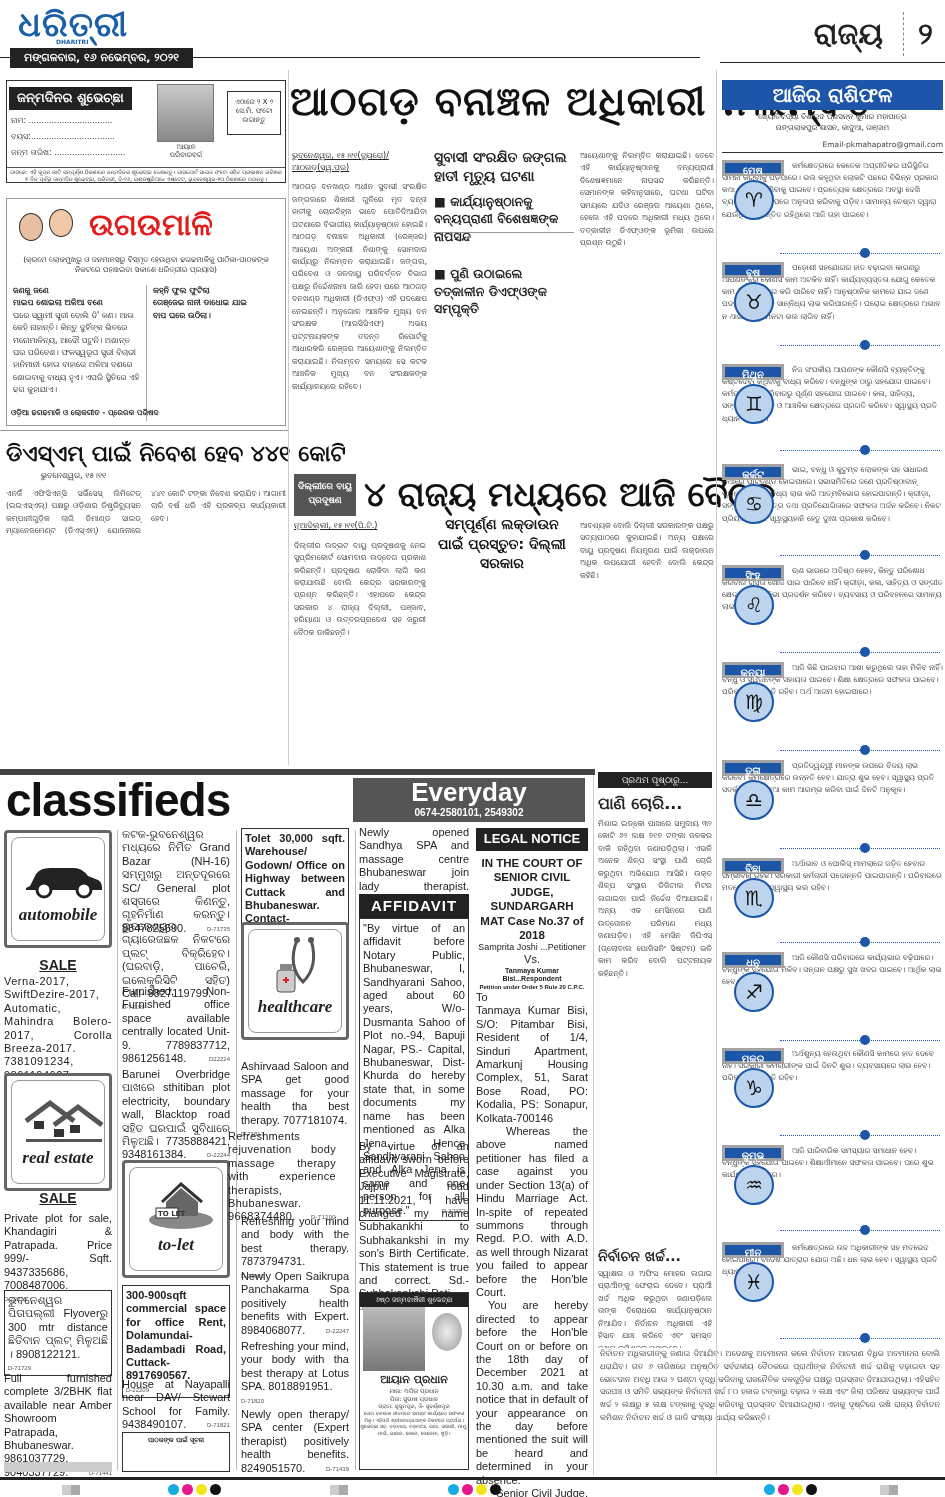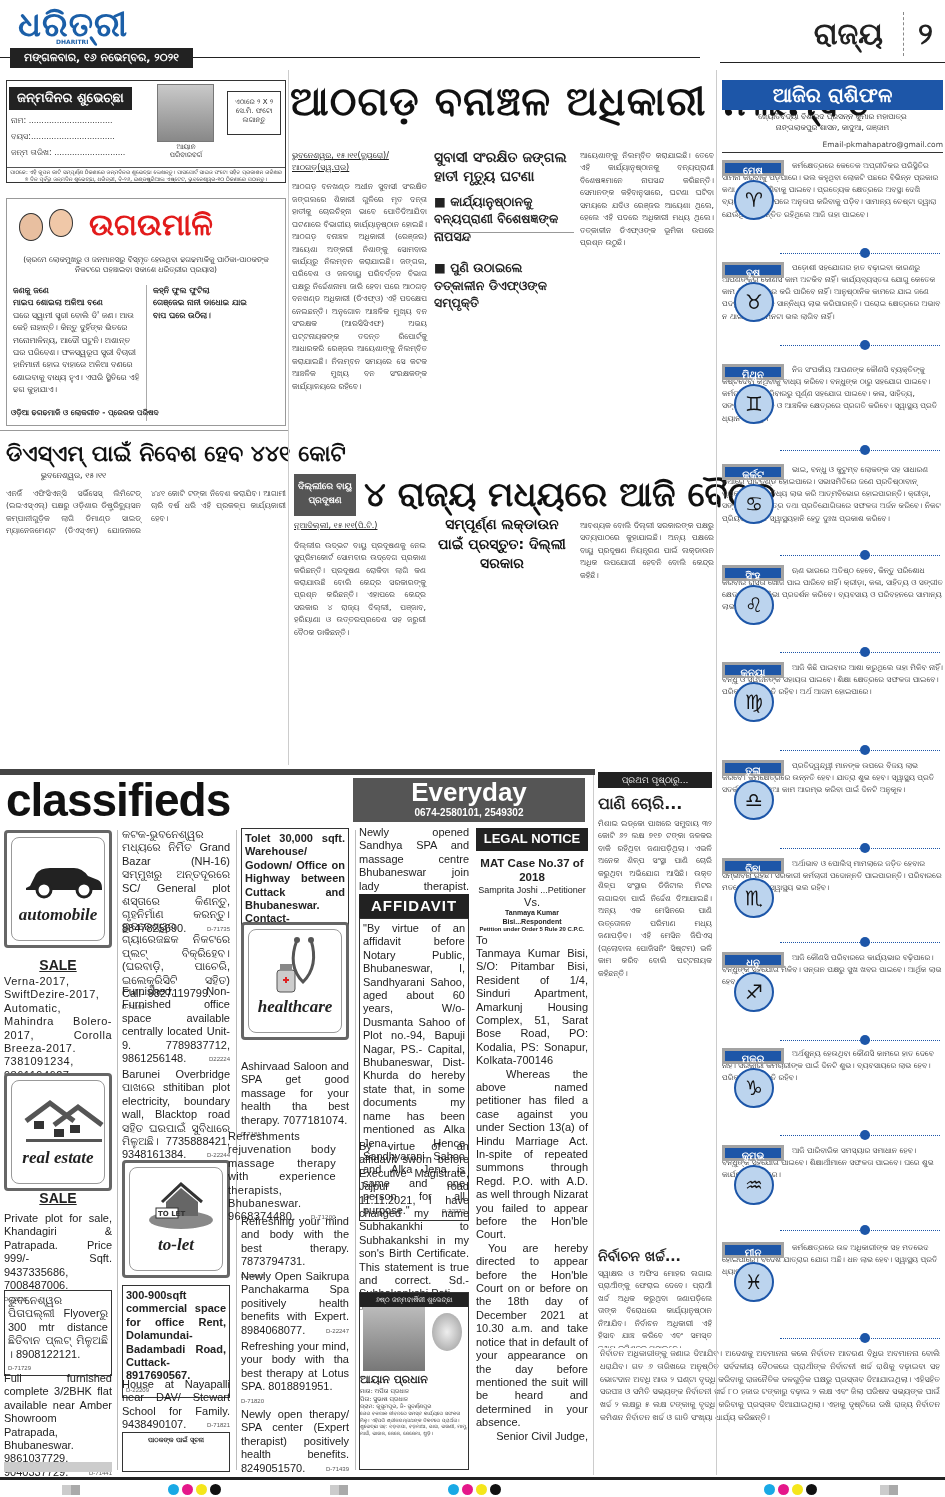--- a/index.html
+++ b/index.html
@@ -139,21 +139,21 @@
 
 <div class="abs headline h-main">ଆଠଗଡ଼ ବନାଞ୍ଚଳ ଅଧିକାରୀ ନିଲମ୍ବିତ</div>
 <div class="abs" style="left:292px;top:150px;width:135px">
   <div class="dateline-small">ଭୁବନେଶ୍ୱର, ୧୫।୧୧(ବ୍ୟୁରୋ)/ ଆଠଗଡ଼(ସ୍ୱ.ପ୍ର)</div>
   <div class="col" style="margin-top:8px">ଆଠଗଡ଼ ବନଖଣ୍ଡ ଅଧୀନ ସୁବାସୀ ସଂରକ୍ଷିତ ଜଙ୍ଗଲରେ ଶିକାରୀ ଗୁଳିରେ ମୃତ ଦନ୍ତା ହାତୀକୁ ଚୋରଚିହ୍ନା ଭାବେ ପୋତିଦିଆଯିବା ଘଟଣାରେ ବିଭାଗୀୟ କାର୍ଯ୍ୟାନୁଷ୍ଠାନ ହୋଇଛି। ଆଠଗଡ଼ ବନାଞ୍ଚଳ ଅଧିକାରୀ (ରେଞ୍ଜର) ଆୟେଶା ଅଙ୍କରୀ ନିଶାଙ୍କୁ ସୋମବାର କାର୍ଯ୍ୟରୁ ନିଲମ୍ବନ କରାଯାଇଛି। ଜଙ୍ଗଲ, ପରିବେଶ ଓ ଜଳବାୟୁ ପରିବର୍ତ୍ତନ ବିଭାଗ ପକ୍ଷରୁ ନିର୍ଦ୍ଦେଶନାମା ଜାରି ହେବା ପରେ ଆଠଗଡ଼ ବନଖଣ୍ଡ ଅଧିକାରୀ (ଡିଏଫ୍‌ଓ) ଏହି ପଦକ୍ଷେପ ନେଇଛନ୍ତି। ଅନୁଗୋଳ ଆଞ୍ଚଳିକ ମୁଖ୍ୟ ବନ ସଂରକ୍ଷକ (ଆରସିସିଏଫ) ଅଭୟ ପଟ୍ଟନାୟକଙ୍କ ତଦନ୍ତ ରିପୋର୍ଟକୁ ଆଧାରକରି ରେଞ୍ଜର ଆୟେଶାଙ୍କୁ ନିଲମ୍ବିତ କରାଯାଇଛି। ନିଲମ୍ବନ ସମୟରେ ସେ କଟକ ଆଞ୍ଚଳିକ ମୁଖ୍ୟ ବନ ସଂରକ୍ଷକଙ୍କ କାର୍ଯ୍ୟାଳୟରେ ରହିବେ।</div>
 </div>
 <div class="abs" style="left:434px;top:148px;width:140px">
   <div class="sub-hl">ସୁବାସୀ ସଂରକ୍ଷିତ ଜଙ୍ଗଲ ହାତୀ ମୃତ୍ୟୁ ଘଟଣା</div>
   <div class="hrule" style="left:0;right:0;top:46px;position:relative;margin-bottom:6px"></div>
   <div class="bullet">■ <span>କାର୍ଯ୍ୟାନୁଷ୍ଠାନକୁ ବନ୍ୟପ୍ରାଣୀ ବିଶେଷଜ୍ଞଙ୍କ ନାପସନ୍ଦ</span></div>
-  <div class="bullet" style="margin-top:14px">■ <span>ପୁଣି ଉଠାଇଲେ ତତ୍କାଳୀନ ଡିଏଫ୍‌ଓଙ୍କ ସମ୍ପୃକ୍ତି</span></div>
+  <div class="bullet" style="margin-top:20px">■ <span>ପୁଣି ଉଠାଇଲେ ତତ୍କାଳୀନ ଡିଏଫ୍‌ଓଙ୍କ ସମ୍ପୃକ୍ତି</span></div>
 </div>
 <div class="abs col" style="left:580px;top:150px;width:134px">ଆୟେଶାଙ୍କୁ ନିଲମ୍ବିତ କରାଯାଇଛି। ତେବେ ଏହି କାର୍ଯ୍ୟାନୁଷ୍ଠାନକୁ ବନ୍ୟପ୍ରାଣୀ ବିଶେଷଜ୍ଞମାନେ ନାପସନ୍ଦ କରିଛନ୍ତି। ସେମାନଙ୍କ କହିବାନୁସାରେ, ଘଟଣା ଘଟିବା ସମୟରେ ଯଦିଓ ରେଞ୍ଜର ଆୟେଶା ଥିଲେ, ହେଲେ ଏହି ପଦରେ ଅଧିକାରୀ ମଧ୍ୟ ଥିଲେ। ତତ୍କାଳୀନ ଡିଏଫ୍‌ଓଙ୍କ ଭୂମିକା ଉପରେ ପ୍ରଶ୍ନ ଉଠୁଛି।</div>
 
 <div class="abs headline h-dsm">ଡିଏସ୍‌ଏମ୍ ପାଇଁ ନିବେଶ ହେବ ୪୪୧ କୋଟି</div>
 <div class="abs" style="left:6px;top:470px;width:280px">
   <div class="dateline-small" style="text-align:center;width:135px;text-decoration:none">ଭୁବନେଶ୍ୱର, ୧୫।୧୧</div>
   <div class="col" style="column-count:2;column-gap:10px;margin-top:6px">ଏନର୍ଜି ଏଫିସିଏନ୍ସି ସର୍ଭିସେସ୍ ଲିମିଟେଡ୍ (ଇଇଏସ୍‌ଏଲ୍) ପକ୍ଷରୁ ଓଡ଼ିଶାର ଡିଷ୍ଟ୍ରିବ୍ୟୁସନ କମ୍ପାନୀଗୁଡ଼ିକ ଲାଗି ଡିମାଣ୍ଡ ସାଇଡ୍ ମ୍ୟାନେଜମେଣ୍ଟ (ଡିଏସ୍‌ଏମ୍) ଯୋଜନାରେ ୪୪୧ କୋଟି ଟଙ୍କା ନିବେଶ କରାଯିବ। ଆଗାମୀ ଚାରି ବର୍ଷ ଧରି ଏହି ପ୍ରକଳ୍ପ କାର୍ଯ୍ୟକାରୀ ହେବ।</div>
 </div>
 
 <div class="abs tag-delhi">ଦିଲ୍ଲୀରେ ବାୟୁ ପ୍ରଦୂଷଣ</div>
@@ -439,32 +439,33 @@
   <span class="code">D-22272</span>
 </div>
 <div class="abs ad" style="left:359px;top:1140px;width:110px">
   <span>By virtue of an affidavit sworn before Executive Magistrate, Jajpur road 11.11.2021, I have changed my name Subhakankhi to Subhakankshi in my son's Birth Certificate. This statement is true and correct. Sd.- Subhakankshi Pati.</span>
   <span class="code" style="float:none;display:block">D-22273</span>
 </div>
 <div class="abs boxed" style="left:359px;top:1292px;width:110px;height:178px;padding:0">
   <div style="background:#222;color:#fff;font-size:7px;text-align:center;padding:2px 0">୬ଷ୍ଠ ଜନ୍ମବାର୍ଷିକୀ ଶୁଭେଚ୍ଛା</div>
   <div style="position:absolute;left:3px;top:14px;width:62px;height:64px;background:linear-gradient(#bbb,#777)"></div>
   <div style="position:absolute;left:72px;top:20px;width:30px;height:38px;border-radius:50%;background:radial-gradient(#eee,#999)"></div>
-  <div style="position:absolute;left:0;right:0;top:80px;text-align:left;line-height:1.3">
+  <div style="position:absolute;left:0;right:0;top:80px;text-align:center;line-height:1.3">
     <div style="font-size:11px;font-weight:bold">ଆୟାନ ପ୍ରଧାନ</div>
     <div style="font-size:6px">ମାତା: ଅର୍ପିତା ପ୍ରଧାନ</div>
     <div style="font-size:6px">ପିତା: ସୁଭାଷ ପ୍ରଧାନ</div>
     <div style="font-size:5.5px">ଗ୍ରାମ: କୁସୁମପୁର, ଜି- ସୁବର୍ଣ୍ଣପୁର</div>
     <div style="font-size:5px">ତୋର ବଳଗାଳ ଜୀବନରେ ସମସ୍ତ କାର୍ଯ୍ୟରେ ସଫଳତା ମିଳୁ। ଏହିପରି ଶ୍ରୀଜଗନ୍ନାଥଙ୍କ ନିକଟରେ ପ୍ରାର୍ଥନା।</div>
     <div style="font-size:5px">ଶୁଭେଚ୍ଛା ସହ: ବଡ଼ବାପା, ବଡ଼ମାଆ, ଭାଇ, ଭଉଣୀ, ମାମୁ, ମାଇଁ, ଭାଉଜ, ଜେଜେ, ଜେଜେମା, ଖୁଡ଼ି।</div>
   </div>
 </div>
 
 <div class="abs legal-hdr" style="left:476px;top:828px;width:112px">LEGAL NOTICE</div>
 <div class="abs" style="left:476px;top:856px;width:112px">
+  <div class="court">IN THE COURT OF SENIOR CIVIL JUDGE, SUNDARGARH</div>
   <div class="court">MAT Case No.37 of 2018</div>
   <div class="ad" style="text-align:center;font-size:9px">Samprita Joshi ...Petitioner</div>
   <div class="ad" style="text-align:center">Vs.</div>
   <div class="ad" style="text-align:center;font-size:7px;font-weight:bold">Tanmaya Kumar Bisi...Respondent</div>
   <div class="ad" style="text-align:center;font-size:6px;font-weight:bold">Petition under Order 5 Rule 20 C.P.C.</div>
   <div class="ad">To</div>
   <div class="ad">Tanmaya Kumar Bisi, S/O: Pitambar Bisi, Resident of 1/4, Sinduri Apartment, Amarkunj Housing Complex, 51, Sarat Bose Road, PO: Kodalia, PS: Sonapur, Kolkata-700146</div>
   <div class="ad" style="text-indent:30px">Whereas the above named petitioner has filed a case against you under Section 13(a) of Hindu Marriage Act. In-spite of repeated summons through Regd. P.O. with A.D. as well through Nizarat you failed to appear before the Hon'ble Court.</div>
   <div class="ad" style="text-indent:12px">You are hereby directed to appear before the Hon'ble Court on or before on the 18th day of December 2021 at 10.30 a.m. and take notice that in default of your appearance on the day before mentioned the suit will be heard and determined in your absence.</div>
   <div class="ad" style="text-align:right">Senior Civil Judge,</div>

